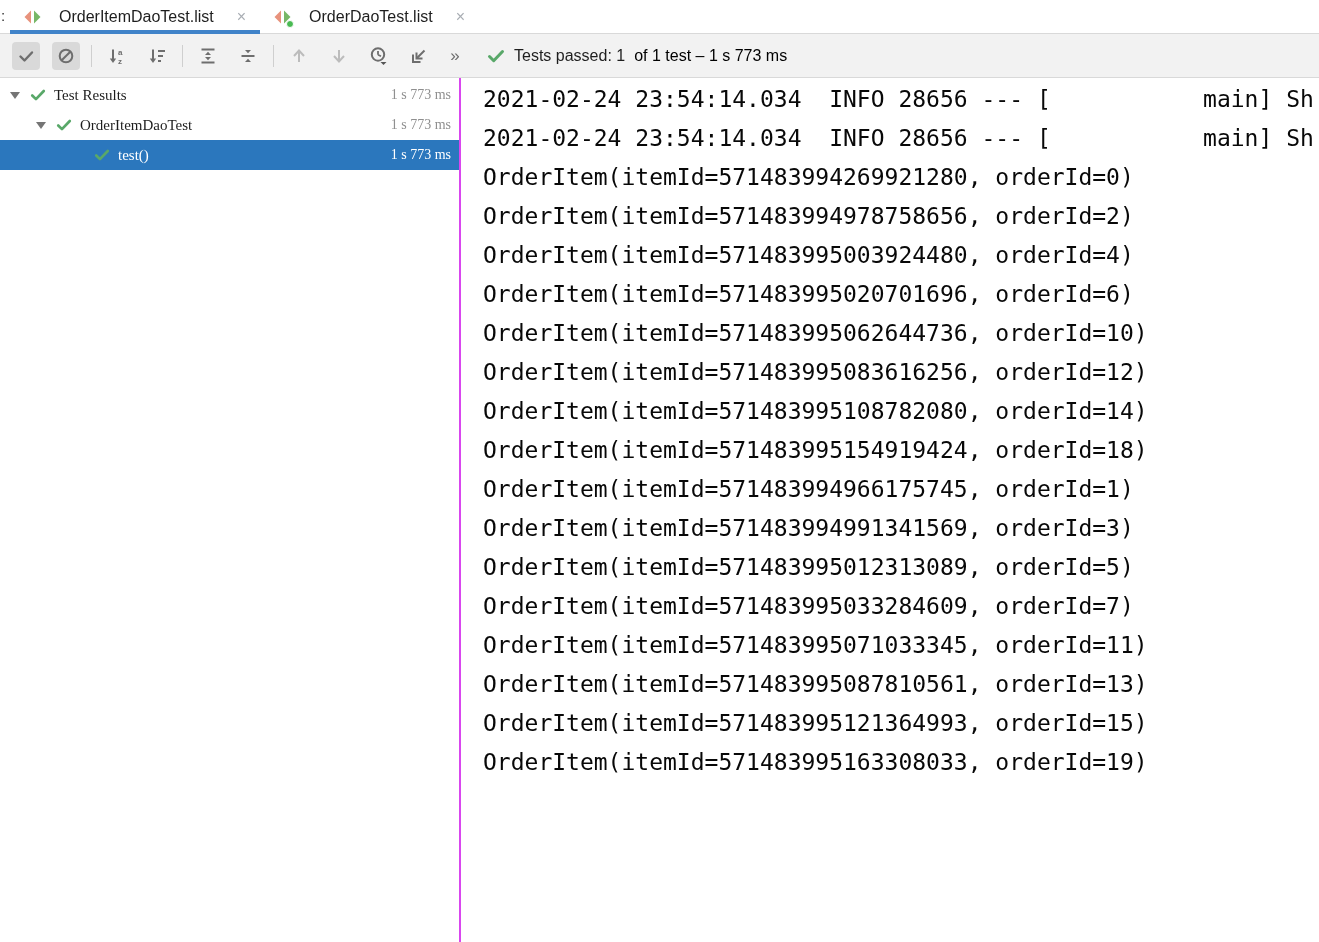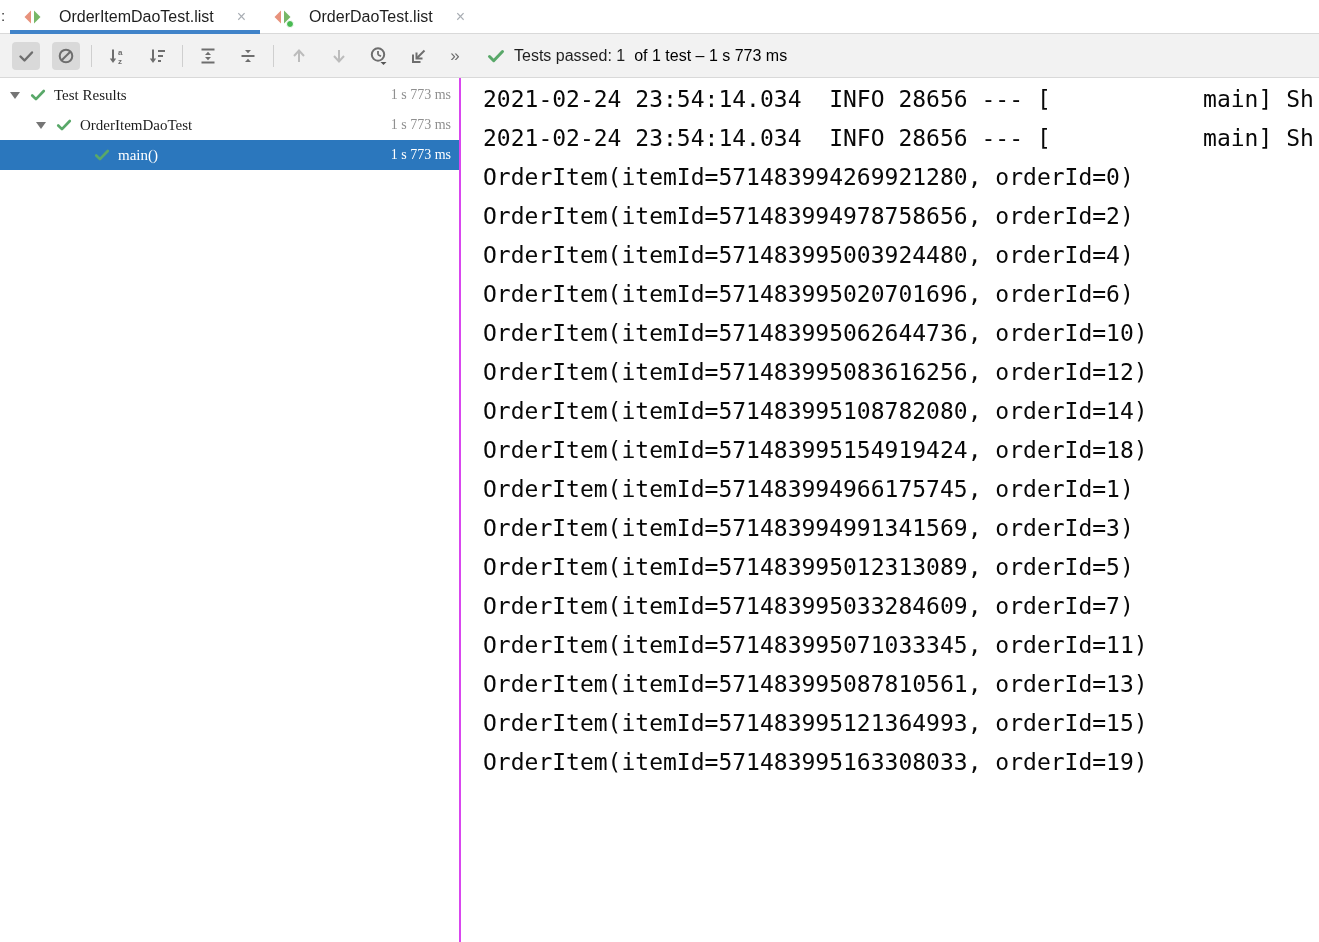--- a/index.html
+++ b/index.html
@@ -202,21 +202,21 @@
         <path d="M2.5 9.5l4.2 4.2 8.8-9.2" fill="none" stroke="#59a869" stroke-width="3" stroke-linecap="round" stroke-linejoin="round"></path>
       </svg>
       <span>OrderItemDaoTest</span>
       <span class="duration">1 s 773 ms</span>
     </div>
 
     <div class="trow selected">
       <svg class="tcheck leaf-indent" width="16" height="16" viewBox="0 0 18 18">
         <path d="M2.5 9.5l4.2 4.2 8.8-9.2" fill="none" stroke="#59a869" stroke-width="3" stroke-linecap="round" stroke-linejoin="round"></path>
       </svg>
-      <span>main()</span>
+      <span>test()</span>
       <span class="duration">1 s 773 ms</span>
     </div>
 
   </div>
 
   <div class="console">
     <div class="cline">2021-02-24 23:54:14.034  INFO 28656 --- [           main] Sh</div>
     <div class="cline">2021-02-24 23:54:14.034  INFO 28656 --- [           main] Sh</div>
     <div class="cline">OrderItem(itemId=571483994269921280, orderId=0)</div>
     <div class="cline">OrderItem(itemId=571483994978758656, orderId=2)</div>

